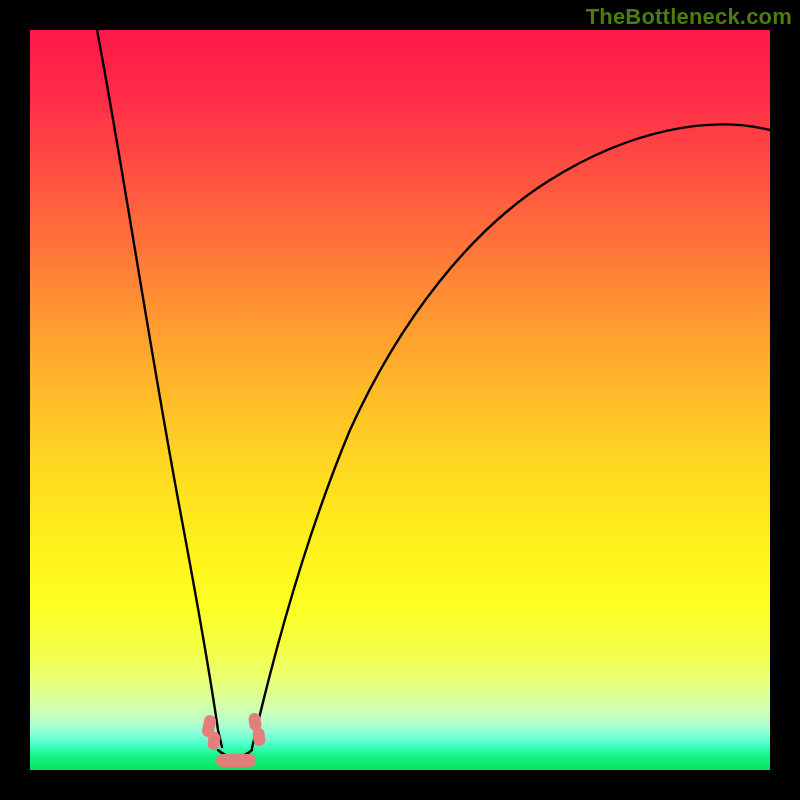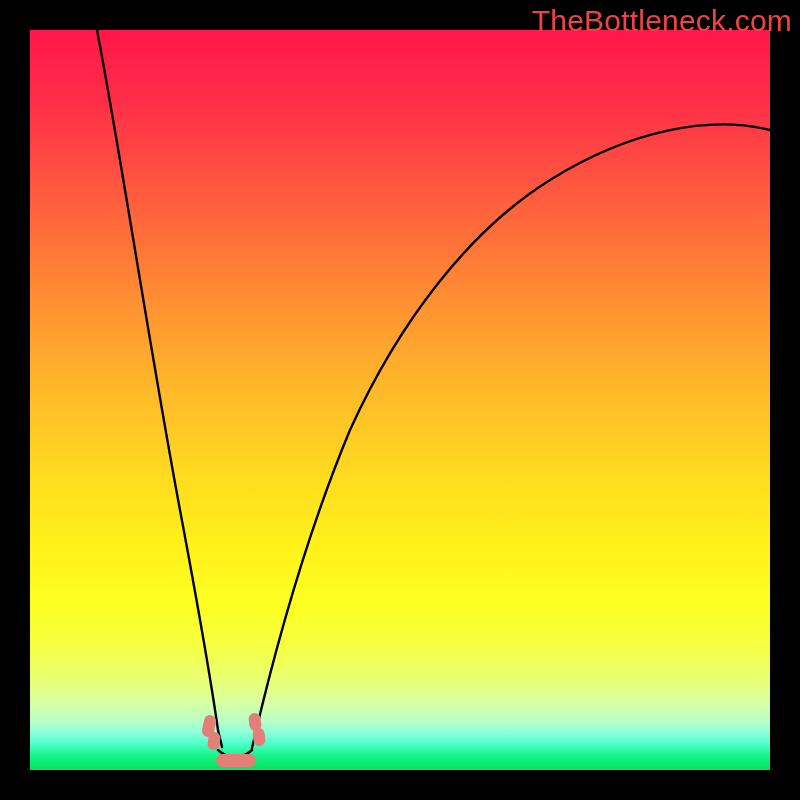--- a/index.html
+++ b/index.html
@@ -43,23 +43,23 @@
       #8bffda 95%,
       #4affc8 96.5%,
       #17f58a 98%,
       #06e25a 100%
     );
   }
   .watermark {
     position: absolute;
     top: 4px;
     right: 8px;
-    color: #ef4444;
-    font-size: 30px;
-    font-weight: 400;
+    color: #4d7c0f;
+    font-size: 22px;
+    font-weight: 700;
     letter-spacing: 0.2px;
     user-select: none;
   }
   svg.curve {
     position: absolute;
     left: 0;
     top: 0;
     width: 740px;
     height: 740px;
     overflow: visible;

